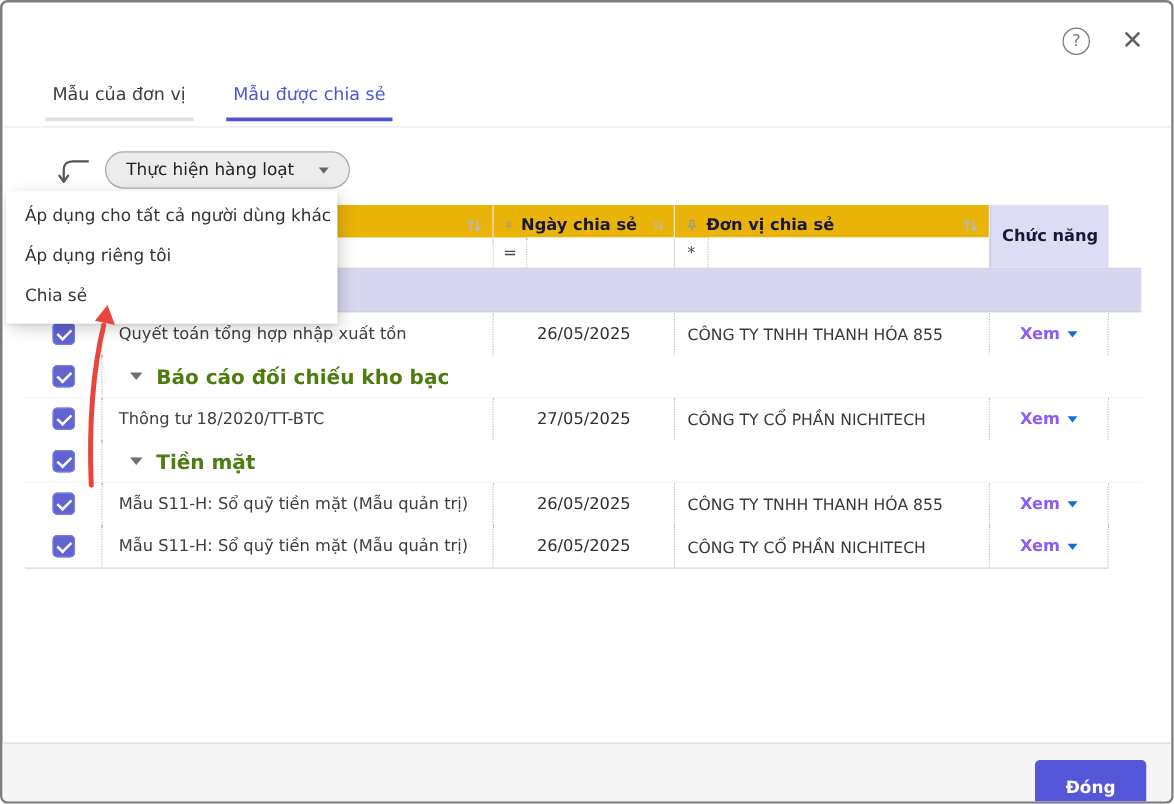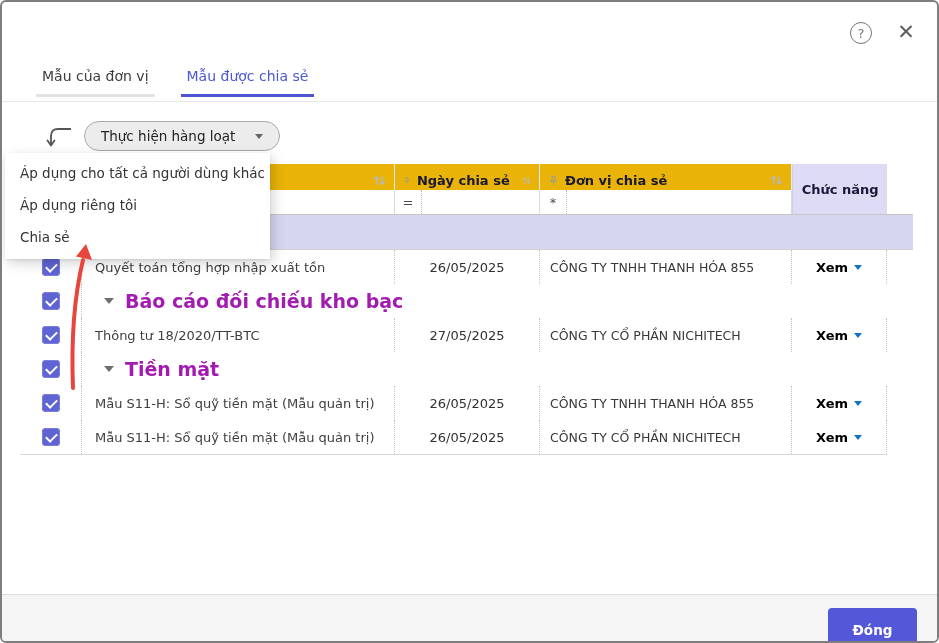--- a/index.html
+++ b/index.html
@@ -54,28 +54,28 @@
   .trow .cell{display:flex;align-items:center;font-size:13px;color:#3e3e3e;}
   .trow .c0{border-right:1px dotted #c3c3c3;}
   .trow .c1{padding-left:13px;border-right:1px dotted #c3c3c3;text-align:center;}
   .trow .c2{justify-content:center;border-right:1px dotted #c3c3c3;color:#303030;}
   .trow .c3{padding-left:10px;border-right:1px dotted #c3c3c3;font-size:12.5px;color:#383838;}
   .trow .c4{justify-content:center;border-right:1px dotted #c3c3c3;}
   .row-line{position:absolute;left:0;bottom:-1px;height:1px;background:#d8d8d8;}
   .row-line.w867{width:867px;}
   .row-line.w893{width:893px;}
   .gcell{flex:1;display:flex;align-items:center;padding-left:22px;gap:11px;}
-  .gcell .glabel{font-size:19px;font-weight:bold;color:#a21caf;}
+  .gcell .glabel{font-size:16px;font-weight:bold;color:#4d7c0f;}
   .tri{display:inline-block;width:0;height:0;border-left:5px solid transparent;border-right:5px solid transparent;border-top:6px solid #6f6f6f;}
 
   .checkbox{width:18px;height:18px;background:#6064d3;border-radius:4px;position:relative;cursor:pointer;box-shadow:inset 0 0 0 1px #7a7ddb;}
   .checkbox::after{content:"";position:absolute;left:4px;top:4.5px;width:9px;height:5px;border-left:2px solid #fff;border-bottom:2px solid #fff;transform:rotate(-45deg);}
 
   .xem{display:flex;align-items:center;cursor:pointer;}
-  .xem .xlbl{font-size:13px;font-weight:bold;color:#000000;}
+  .xem .xlbl{font-size:13px;font-weight:bold;color:#8b5cf6;}
 
   
   .menu{position:absolute;left:3px;top:151px;width:265px;background:#fff;box-shadow:0 1px 2px rgba(0,0,0,.08),3px 4px 12px rgba(0,0,0,.18);padding:4px 0 6px 0;z-index:30;}
   .menu-item{padding:8px 15px;font-size:13.5px;color:#333;cursor:pointer;white-space:nowrap;}
 
   
   .anno{position:absolute;left:56px;top:240px;z-index:40;pointer-events:none;}
 
   
   .footer{position:absolute;left:0;top:592px;width:935px;height:47px;background:#f5f5f5;border-top:1px solid #dcdcdc;}

